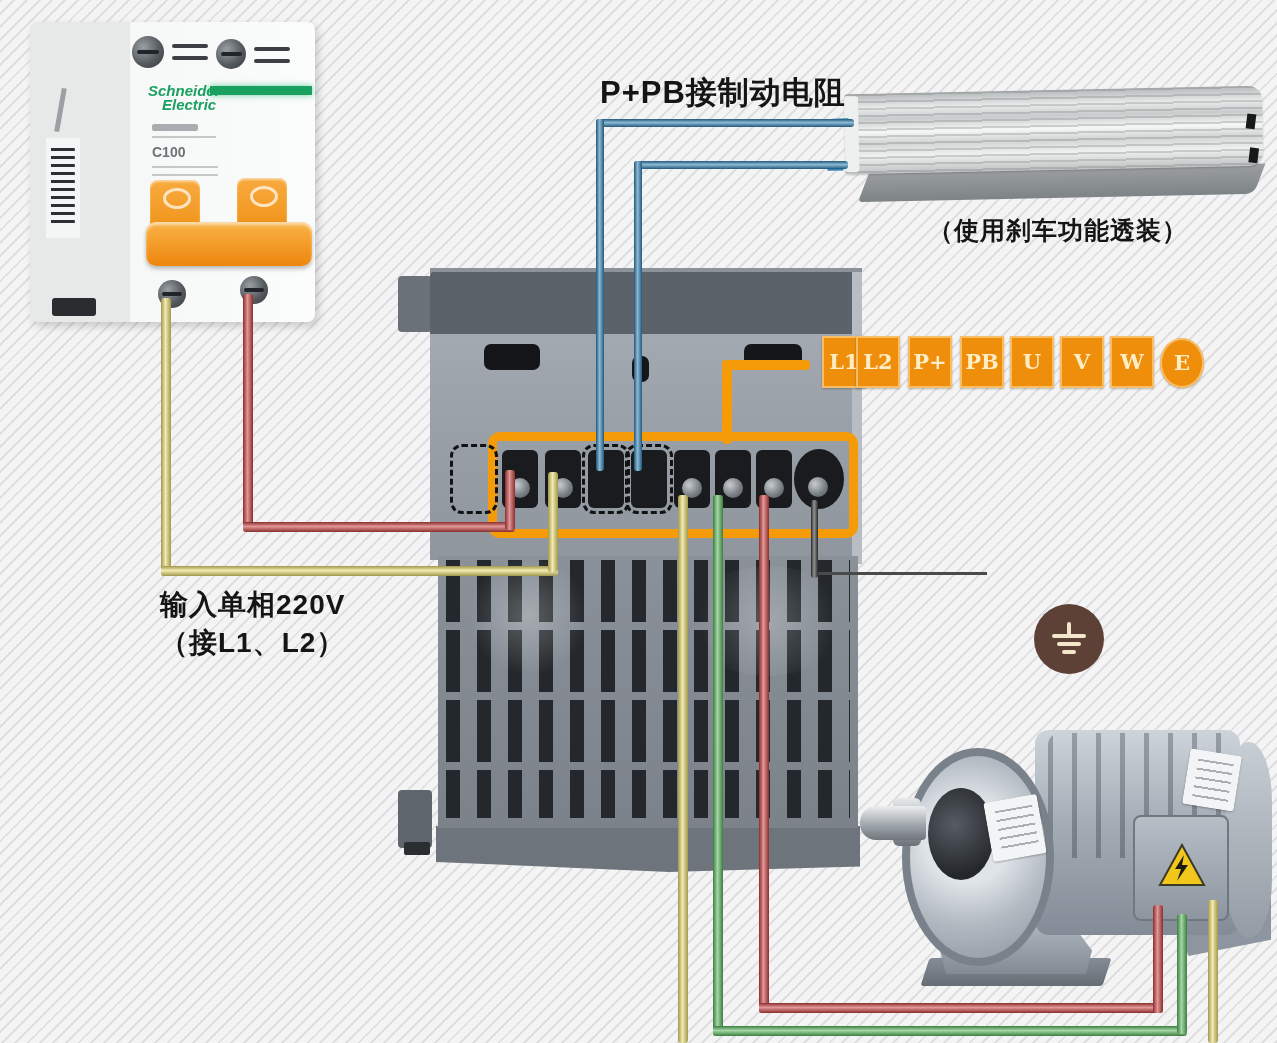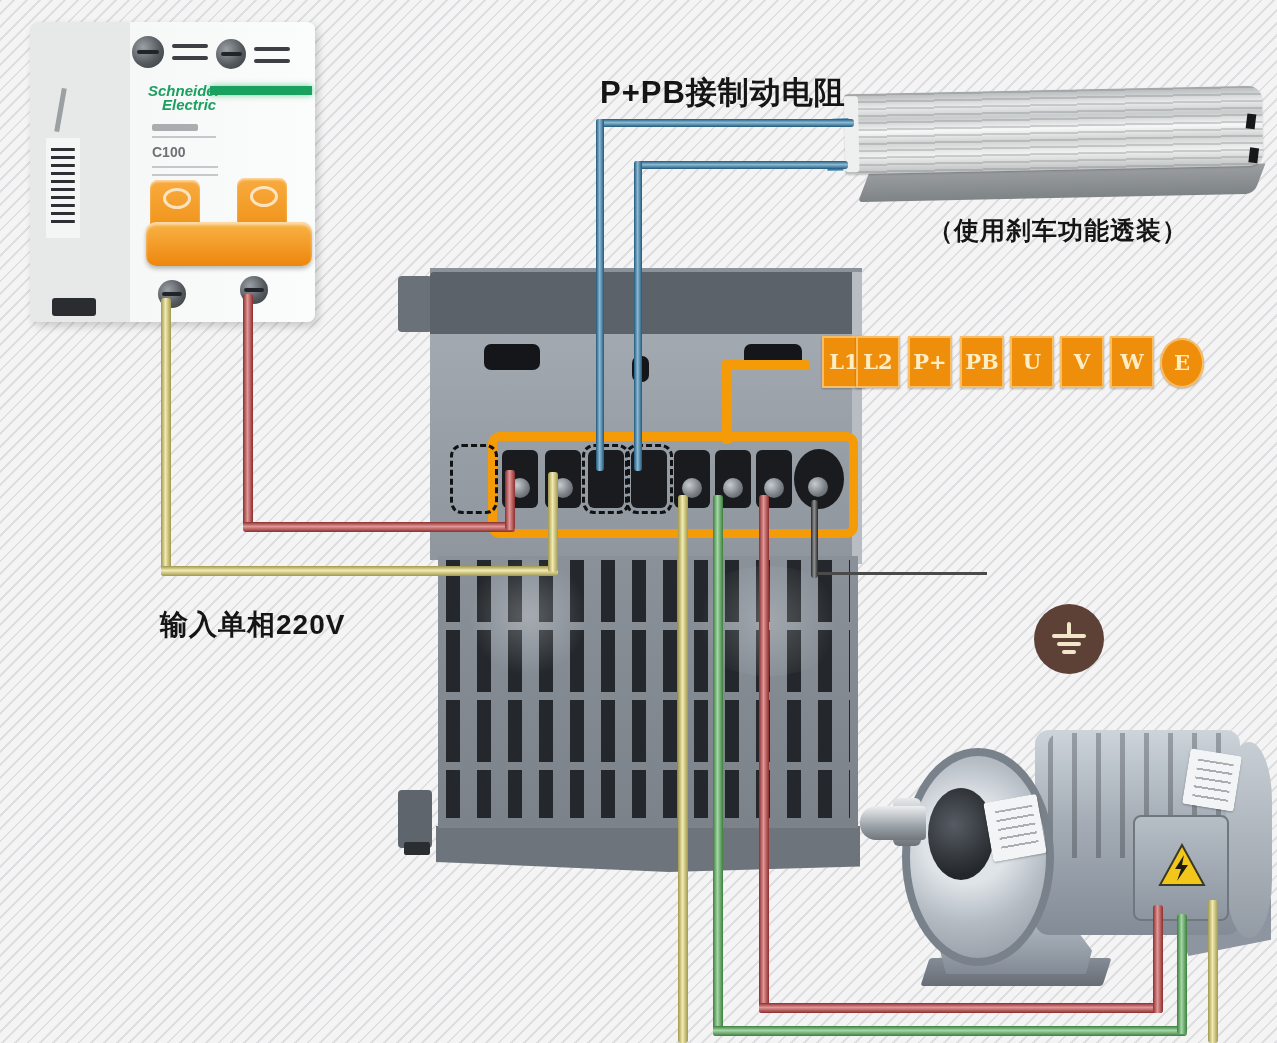--- a/index.html
+++ b/index.html
@@ -219,22 +219,23 @@
         <path d="M24 2 L46 42 L2 42 Z" fill="#f2c61a" stroke="#3a3a26" stroke-width="2"></path>
         <path d="M26 12 L17 26 h6 l-4 12 11 -16 h-6 z" fill="#1c1c10"></path>
       </svg>
     </div>
     <div class="nameplate" style="left:988px;top:798px;width:54px;height:60px;transform:rotate(-10deg);"></div>
     <div class="nameplate" style="left:1186px;top:752px;width:52px;height:56px;transform:rotate(9deg);"></div>
   </div>
 
   <div class="cap" style="left:928px;top:214px;font-size:25px;">（使用刹车功能透装）</div>
   <div class="cap" style="left:600px;top:72px;font-size:31px;">P+PB接制动电阻</div>
-  <div class="cap" style="left:160px;top:586px;font-size:28px;text-align:center;line-height:38px;margin-top:20px;">
+  <div class="cap" style="left:160px;top:586px;font-size:28px;text-align:center;line-height:38px;">
     <span>输入单相220V</span><br>
+    <span>（接L1、L2）</span>
   </div>
   <div class="ground-circle">
     <svg width="44" height="44" viewBox="0 0 44 44">
       <g stroke="#f3e7cb" stroke-width="4" stroke-linecap="round">
         <line x1="22" y1="7" x2="22" y2="19"></line>
         <line x1="7" y1="19" x2="37" y2="19"></line>
         <line x1="12" y1="27" x2="32" y2="27"></line>
         <line x1="17" y1="35" x2="27" y2="35"></line>
       </g>
     </svg>

